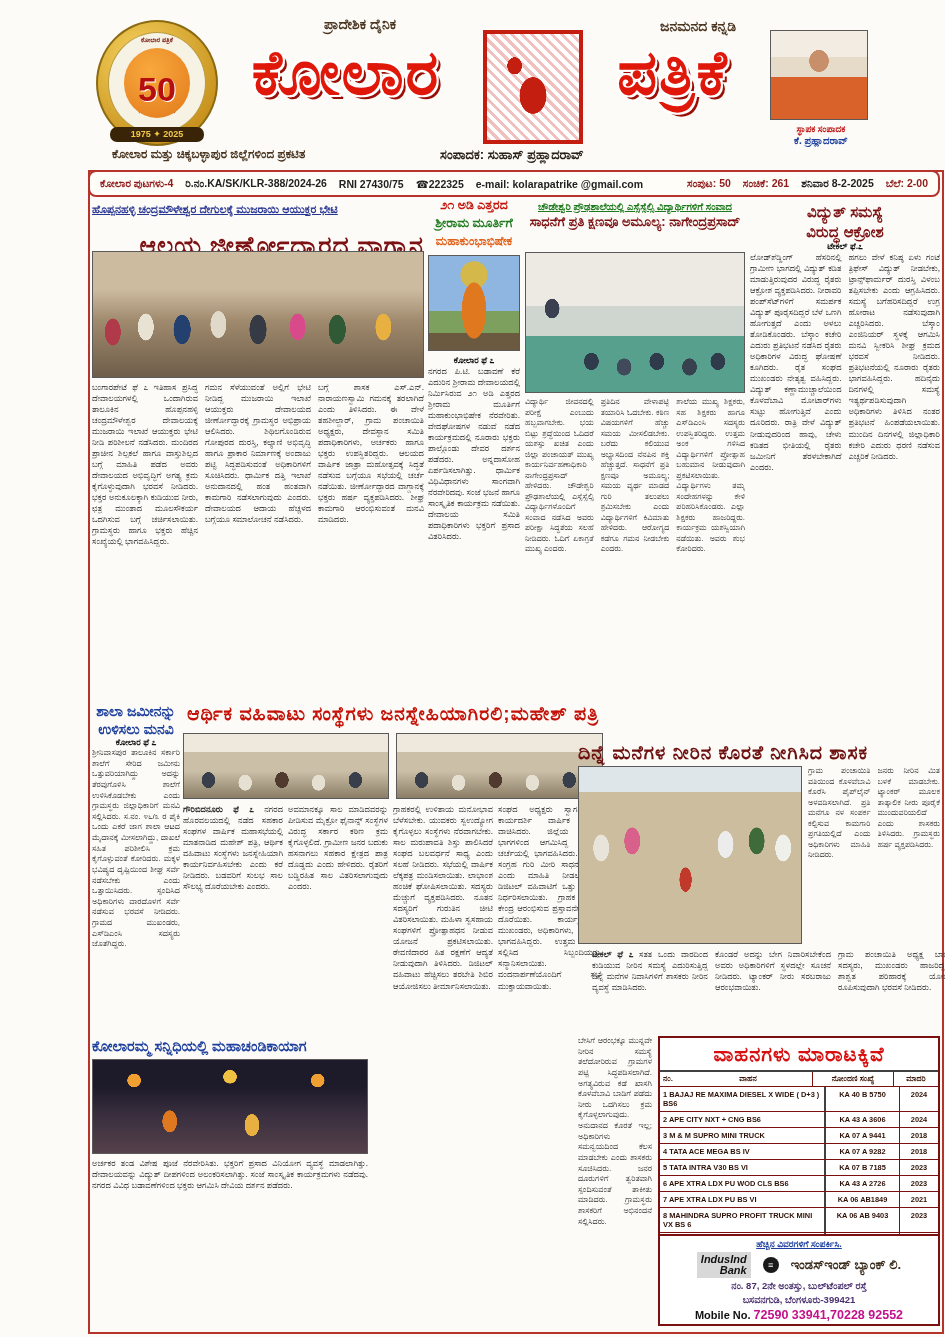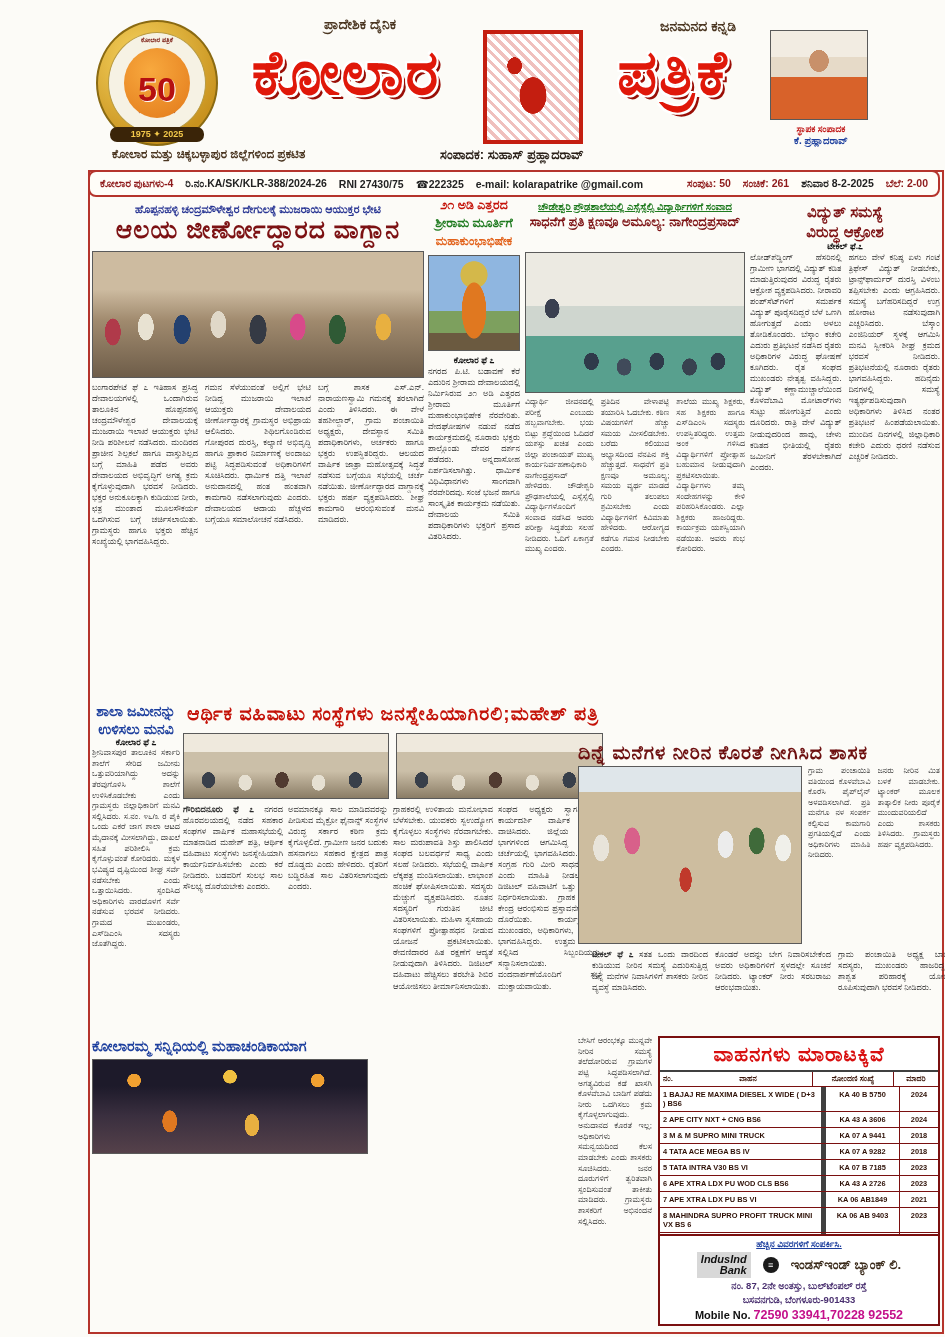--- a/index.html
+++ b/index.html
@@ -33,21 +33,21 @@
   .founder-cap2{left:756px;top:135px;width:130px;text-align:center;font-size:10px;font-weight:bold;color:#1d3f9e;}
   .pubfrom{left:112px;top:147px;width:330px;font-size:12px;font-weight:bold;color:#4a3520;}
   .editorline{left:440px;top:147px;width:300px;font-size:13px;font-weight:bold;color:#2a2018;}
   
   .frame{left:88px;top:170px;width:852px;height:1160px;border:2px solid #b5342c;}
   .infobar{left:88px;top:170px;width:852px;height:27px;border:2px solid #b5342c;border-radius:8px;
     background:#fffdf8;display:flex;align-items:center;gap:12px;padding:0 10px;box-sizing:border-box;
     font-size:10.5px;font-weight:bold;white-space:nowrap;}
   .maroon{color:#8e1b1b;} .dark{color:#222;} .grow{flex:1;}
   
-  .kicker-blue{color:#283593;font-weight:bold;text-align:center;font-size:11px;}
+  .kicker-blue{color:#283593;font-weight:bold;text-decoration:underline;font-size:11px;}
   .kicker-green{color:#1e7a1e;font-weight:bold;text-decoration:underline;text-align:center;font-size:10px;}
   .hl{font-weight:bold;text-align:center;}
   .hl-a{font-size:25px;color:#7c1113;letter-spacing:1px;}
   .hl-c{font-size:13px;color:#7c1113;line-height:1.25;}
   .hl-d{font-size:15px;color:#7c1113;line-height:1.3;}
   .hl-e{font-size:19px;color:#c41208;letter-spacing:1px;}
   .hl-g{font-size:19px;color:#6d1010;text-align:left;letter-spacing:1px;}
   .hl-blue{color:#1d3f9e;}
   .dateline{font-size:8.5px;font-weight:bold;text-align:center;color:#111;}
   .cols{display:flex;gap:7px;}
@@ -103,21 +103,21 @@
   
   .vtable{left:658px;top:1036px;width:282px;border:2px solid #7a1010;background:#fff;box-sizing:border-box;}
   .vtitle{font-size:20px;font-weight:bold;color:#d80f0f;text-align:center;padding:5px 0 4px;
     border-bottom:2px solid #404040;letter-spacing:1px;}
   .vhead{display:flex;border-bottom:1px solid #7a1010;font-size:7.8px;font-weight:bold;color:#3a1408;}
   .vhead>div{padding:2px 3px;}
   .vh0{width:18px;} .vh1{flex:1;text-align:center;border-right:1px solid #7a1010;}
   .vh2{width:74px;text-align:center;border-right:1px solid #7a1010;} .vh3{width:38px;text-align:center;}
   .vrow{display:flex;border-bottom:1px solid #7a1010;font-size:7.4px;font-weight:bold;color:#2e1006;}
   .vrow:last-child{border-bottom:none;}
-  .vcell{padding:3px 3px;} .vcell.c0{flex:1;border-right:5px solid #404040;}
+  .vcell{padding:3px 3px;} .vcell.c0{flex:1;border-right:2px solid #404040;}
   .vcell.c1{width:74px;text-align:center;border-right:1px solid #7a1010;box-sizing:border-box;}
   .vcell.c2{width:38px;text-align:center;box-sizing:border-box;}
   
   .bank{left:658px;top:1234px;width:282px;height:92px;border:2px solid #7a1010;background:#fff;
     box-sizing:border-box;text-align:center;padding-top:3px;}
   .bk-note{font-size:9px;font-weight:bold;color:#1d3f9e;text-decoration:underline;}
   .bk-brandrow{display:flex;align-items:center;justify-content:center;gap:12px;margin-top:2px;}
   .bk-en{background:#d8d8d8;color:#111;font-weight:bold;font-style:italic;font-size:11px;line-height:1.0;
     padding:2px 4px;text-align:right;}
   .bk-circle{width:16px;height:16px;border-radius:50%;background:#1a1a1a;color:#fff;font-size:9px;
@@ -166,21 +166,21 @@
     <span class="dark">☎222325</span>
     <span class="dark">e-mail: kolarapatrike @gmail.com</span>
     <span class="grow"></span>
     <span class="maroon">ಸಂಪುಟ: 50</span>
     <span class="maroon">ಸಂಚಿಕೆ: 261</span>
     <span class="dark">ಶನಿವಾರ  8-2-2025</span>
     <span class="maroon">ಬೆಲೆ: 2-00</span>
   </div>
 
   <div class="abs kicker-blue" style="left:92px;top:203px;width:332px;">ಹೊಪ್ಪನಹಳ್ಳಿ ಚಂದ್ರಮೌಳೇಶ್ವರ ದೇಗುಲಕ್ಕೆ ಮುಜರಾಯಿ ಆಯುಕ್ತರ ಭೇಟಿ</div>
-  <div class="abs hl hl-a" style="left:92px;top:215px;width:332px;">ಆಲಯ ಜೀರ್ಣೋದ್ಧಾರದ ವಾಗ್ದಾನ</div>
+  <div class="abs hl hl-a" style="left:92px;top:231px;width:332px;text-align:right;">ಆಲಯ ಜೀರ್ಣೋದ್ಧಾರದ ವಾಗ್ದಾನ</div>
   <div class="abs photo ph-a" style="left:92px;top:251px;width:332px;height:127px;"></div>
   <div class="abs cols" style="left:92px;top:382px;width:332px;height:316px;">
     <div class="col">ಬಂಗಾರಪೇಟೆ ಫೆ ೭  ಇತಿಹಾಸ ಪ್ರಸಿದ್ಧ ದೇವಾಲಯಗಳಲ್ಲಿ ಒಂದಾಗಿರುವ ತಾಲೂಕಿನ ಹೊಪ್ಪನಹಳ್ಳಿ ಚಂದ್ರಮೌಳೇಶ್ವರ ದೇವಾಲಯಕ್ಕೆ ಮುಜರಾಯಿ ಇಲಾಖೆ ಆಯುಕ್ತರು ಭೇಟಿ ನೀಡಿ ಪರಿಶೀಲನೆ ನಡೆಸಿದರು. ಮಂದಿರದ ಪ್ರಾಚೀನ ಶಿಲ್ಪಕಲೆ ಹಾಗೂ ವಾಸ್ತುಶಿಲ್ಪದ ಬಗ್ಗೆ ಮಾಹಿತಿ ಪಡೆದ ಅವರು ದೇವಾಲಯದ ಅಭಿವೃದ್ಧಿಗೆ ಅಗತ್ಯ ಕ್ರಮ ಕೈಗೊಳ್ಳುವುದಾಗಿ ಭರವಸೆ ನೀಡಿದರು. ಭಕ್ತರ ಅನುಕೂಲಕ್ಕಾಗಿ ಕುಡಿಯುವ ನೀರು, ಛತ್ರ ಮುಂತಾದ ಮೂಲಸೌಕರ್ಯ ಒದಗಿಸುವ ಬಗ್ಗೆ ಚರ್ಚಿಸಲಾಯಿತು. ಗ್ರಾಮಸ್ಥರು ಹಾಗೂ ಭಕ್ತರು ಹೆಚ್ಚಿನ ಸಂಖ್ಯೆಯಲ್ಲಿ ಭಾಗವಹಿಸಿದ್ದರು.</div>
     <div class="col">ಗಮನ ಸೆಳೆಯುವಂತೆ ಅಲ್ಲಿಗೆ ಭೇಟಿ ನೀಡಿದ್ದ ಮುಜರಾಯಿ ಇಲಾಖೆ ಆಯುಕ್ತರು ದೇವಾಲಯದ ಜೀರ್ಣೋದ್ಧಾರಕ್ಕೆ ಗ್ರಾಮಸ್ಥರ ಅಭಿಪ್ರಾಯ ಆಲಿಸಿದರು. ಶಿಥಿಲಗೊಂಡಿರುವ ಗೋಪುರದ ದುರಸ್ತಿ, ಕಲ್ಯಾಣಿ ಅಭಿವೃದ್ಧಿ ಹಾಗೂ ಪ್ರಾಕಾರ ನಿರ್ಮಾಣಕ್ಕೆ ಅಂದಾಜು ಪಟ್ಟಿ ಸಿದ್ಧಪಡಿಸುವಂತೆ ಅಧಿಕಾರಿಗಳಿಗೆ ಸೂಚಿಸಿದರು. ಧಾರ್ಮಿಕ ದತ್ತಿ ಇಲಾಖೆ ಅನುದಾನದಲ್ಲಿ ಹಂತ ಹಂತವಾಗಿ ಕಾಮಗಾರಿ ನಡೆಸಲಾಗುವುದು ಎಂದರು. ದೇವಾಲಯದ ಆದಾಯ ಹೆಚ್ಚಳದ ಬಗ್ಗೆಯೂ ಸಮಾಲೋಚನೆ ನಡೆಸಿದರು.</div>
     <div class="col">ಬಗ್ಗೆ ಶಾಸಕ ಎಸ್.ಎನ್. ನಾರಾಯಣಸ್ವಾಮಿ ಗಮನಕ್ಕೆ ತರಲಾಗಿದೆ ಎಂದು ತಿಳಿಸಿದರು. ಈ ವೇಳೆ ತಹಶೀಲ್ದಾರ್, ಗ್ರಾಮ ಪಂಚಾಯಿತಿ ಅಧ್ಯಕ್ಷರು, ದೇವಸ್ಥಾನ ಸಮಿತಿ ಪದಾಧಿಕಾರಿಗಳು, ಅರ್ಚಕರು ಹಾಗೂ ಭಕ್ತರು ಉಪಸ್ಥಿತರಿದ್ದರು. ಆಲಯದ ವಾರ್ಷಿಕ ಜಾತ್ರಾ ಮಹೋತ್ಸವಕ್ಕೆ ಸಿದ್ಧತೆ ನಡೆಸುವ ಬಗ್ಗೆಯೂ ಸಭೆಯಲ್ಲಿ ಚರ್ಚೆ ನಡೆಯಿತು. ಜೀರ್ಣೋದ್ಧಾರದ ವಾಗ್ದಾನಕ್ಕೆ ಭಕ್ತರು ಹರ್ಷ ವ್ಯಕ್ತಪಡಿಸಿದರು. ಶೀಘ್ರ ಕಾಮಗಾರಿ ಆರಂಭಿಸುವಂತೆ ಮನವಿ ಮಾಡಿದರು.</div>
   </div>
 
   <div class="abs hl" style="left:428px;top:198px;width:92px;font-size:12.5px;color:#c41208;">೨೧ ಅಡಿ ಎತ್ತರದ</div>
   <div class="abs hl" style="left:428px;top:216px;width:92px;font-size:12.5px;color:#1e7a1e;">ಶ್ರೀರಾಮ ಮೂರ್ತಿಗೆ</div>
   <div class="abs hl" style="left:428px;top:234px;width:92px;font-size:12px;color:#e2621b;">ಮಹಾಕುಂಭಾಭಿಷೇಕ</div>
@@ -234,20 +234,21 @@
       <span>ಸತತ ಒಂದು ವಾರದಿಂದ ಕುಡಿಯುವ ನೀರಿನ ಸಮಸ್ಯೆ ಎದುರಿಸುತ್ತಿದ್ದ ದಿನ್ನೆ ಮನೆಗಳ ನಿವಾಸಿಗಳಿಗೆ ಶಾಸಕರು ನೀರಿನ ವ್ಯವಸ್ಥೆ ಮಾಡಿಸಿದರು.</span>
     </div>
     <div class="col">ಕೊಂಡರೆ ಅದನ್ನು ಬೇಗ ನಿವಾರಿಸಬೇಕೆಂದ ಅವರು ಅಧಿಕಾರಿಗಳಿಗೆ ಸ್ಥಳದಲ್ಲೇ ಸೂಚನೆ ನೀಡಿದರು. ಟ್ಯಾಂಕರ್ ನೀರು ಸರಬರಾಜು ಆರಂಭವಾಯಿತು.</div>
     <div class="col">ಗ್ರಾಮ ಪಂಚಾಯಿತಿ ಅಧ್ಯಕ್ಷ ಬಾಬು, ಸದಸ್ಯರು, ಮುಖಂಡರು ಹಾಜರಿದ್ದರು. ಶಾಶ್ವತ ಪರಿಹಾರಕ್ಕೆ ಯೋಜನೆ ರೂಪಿಸುವುದಾಗಿ ಭರವಸೆ ನೀಡಿದರು.</div>
   </div>
   <div class="abs col" style="left:578px;top:1036px;width:74px;height:292px;font-size:8px;">ಬೇಸಿಗೆ ಆರಂಭಕ್ಕೂ ಮುನ್ನವೇ ನೀರಿನ ಸಮಸ್ಯೆ ತಲೆದೋರಿರುವ ಗ್ರಾಮಗಳ ಪಟ್ಟಿ ಸಿದ್ಧಪಡಿಸಲಾಗಿದೆ. ಅಗತ್ಯವಿರುವ ಕಡೆ ಖಾಸಗಿ ಕೊಳವೆಬಾವಿ ಬಾಡಿಗೆ ಪಡೆದು ನೀರು ಒದಗಿಸಲು ಕ್ರಮ ಕೈಗೊಳ್ಳಲಾಗುವುದು. ಅನುದಾನದ ಕೊರತೆ ಇಲ್ಲ; ಅಧಿಕಾರಿಗಳು ಸಮನ್ವಯದಿಂದ ಕೆಲಸ ಮಾಡಬೇಕು ಎಂದು ಶಾಸಕರು ಸೂಚಿಸಿದರು. ಜನರ ದೂರುಗಳಿಗೆ ತ್ವರಿತವಾಗಿ ಸ್ಪಂದಿಸುವಂತೆ ತಾಕೀತು ಮಾಡಿದರು. ಗ್ರಾಮಸ್ಥರು ಶಾಸಕರಿಗೆ ಅಭಿನಂದನೆ ಸಲ್ಲಿಸಿದರು.</div>
 
   <div class="abs hl hl-blue" style="left:92px;top:1038px;width:278px;font-size:14.5px;text-align:left;">ಕೋಲಾರಮ್ಮ ಸನ್ನಿಧಿಯಲ್ಲಿ ಮಹಾಚಂಡಿಕಾಯಾಗ</div>
   <div class="abs photo ph-f" style="left:92px;top:1059px;width:276px;height:95px;"></div>
   <div class="abs cols" style="left:92px;top:1158px;width:276px;height:170px;">
+    <div class="col">ಅರ್ಚಕರ ತಂಡ ವಿಶೇಷ ಪೂಜೆ ನೆರವೇರಿಸಿತು. ಭಕ್ತರಿಗೆ ಪ್ರಸಾದ ವಿನಿಯೋಗ ವ್ಯವಸ್ಥೆ ಮಾಡಲಾಗಿತ್ತು. ದೇವಾಲಯವನ್ನು ವಿದ್ಯುತ್ ದೀಪಗಳಿಂದ ಅಲಂಕರಿಸಲಾಗಿತ್ತು. ಸಂಜೆ ಸಾಂಸ್ಕೃತಿಕ ಕಾರ್ಯಕ್ರಮಗಳು ನಡೆದವು. ನಗರದ ವಿವಿಧ ಬಡಾವಣೆಗಳಿಂದ ಭಕ್ತರು ಆಗಮಿಸಿ ದೇವಿಯ ದರ್ಶನ ಪಡೆದರು.</div>
   </div>
 
   <div class="abs vtable">
     <div class="vtitle">ವಾಹನಗಳು ಮಾರಾಟಕ್ಕಿವೆ</div>
     <div class="vhead">
       <div class="vh0">ನಂ.</div>
       <div class="vh1">ವಾಹನ</div>
       <div class="vh2">ನೋಂದಣಿ ಸಂಖ್ಯೆ</div>
       <div class="vh3">ಮಾದರಿ</div>
     </div>
@@ -309,20 +310,20 @@
     <div class="bk-note">ಹೆಚ್ಚಿನ ವಿವರಗಳಿಗೆ ಸಂಪರ್ಕಿಸಿ.</div>
     <div class="bk-brandrow">
       <span class="bk-en">
         <span>IndusInd</span><br>
         <span>Bank</span>
       </span>
       <span class="bk-circle">≡</span>
       <span class="bk-kn">ಇಂಡಸ್‌ಇಂಡ್ ಬ್ಯಾಂಕ್ ಲಿ.</span>
     </div>
     <div class="bk-addr">ನಂ. 87, 2ನೇ ಅಂತಸ್ತು, ಬುಲ್‌ಟೆಂಪಲ್ ರಸ್ತೆ</div>
-    <div class="bk-addr">ಬಸವನಗುಡಿ, ಬೆಂಗಳೂರು-901433</div>
+    <div class="bk-addr">ಬಸವನಗುಡಿ, ಬೆಂಗಳೂರು-399421</div>
     <div class="bk-mob">
       <span>Mobile No.</span>
       <span class="bk-mobnum">72590 33941,70228 92552</span>
     </div>
   </div>
 
 </div>
 
 </body></html>

